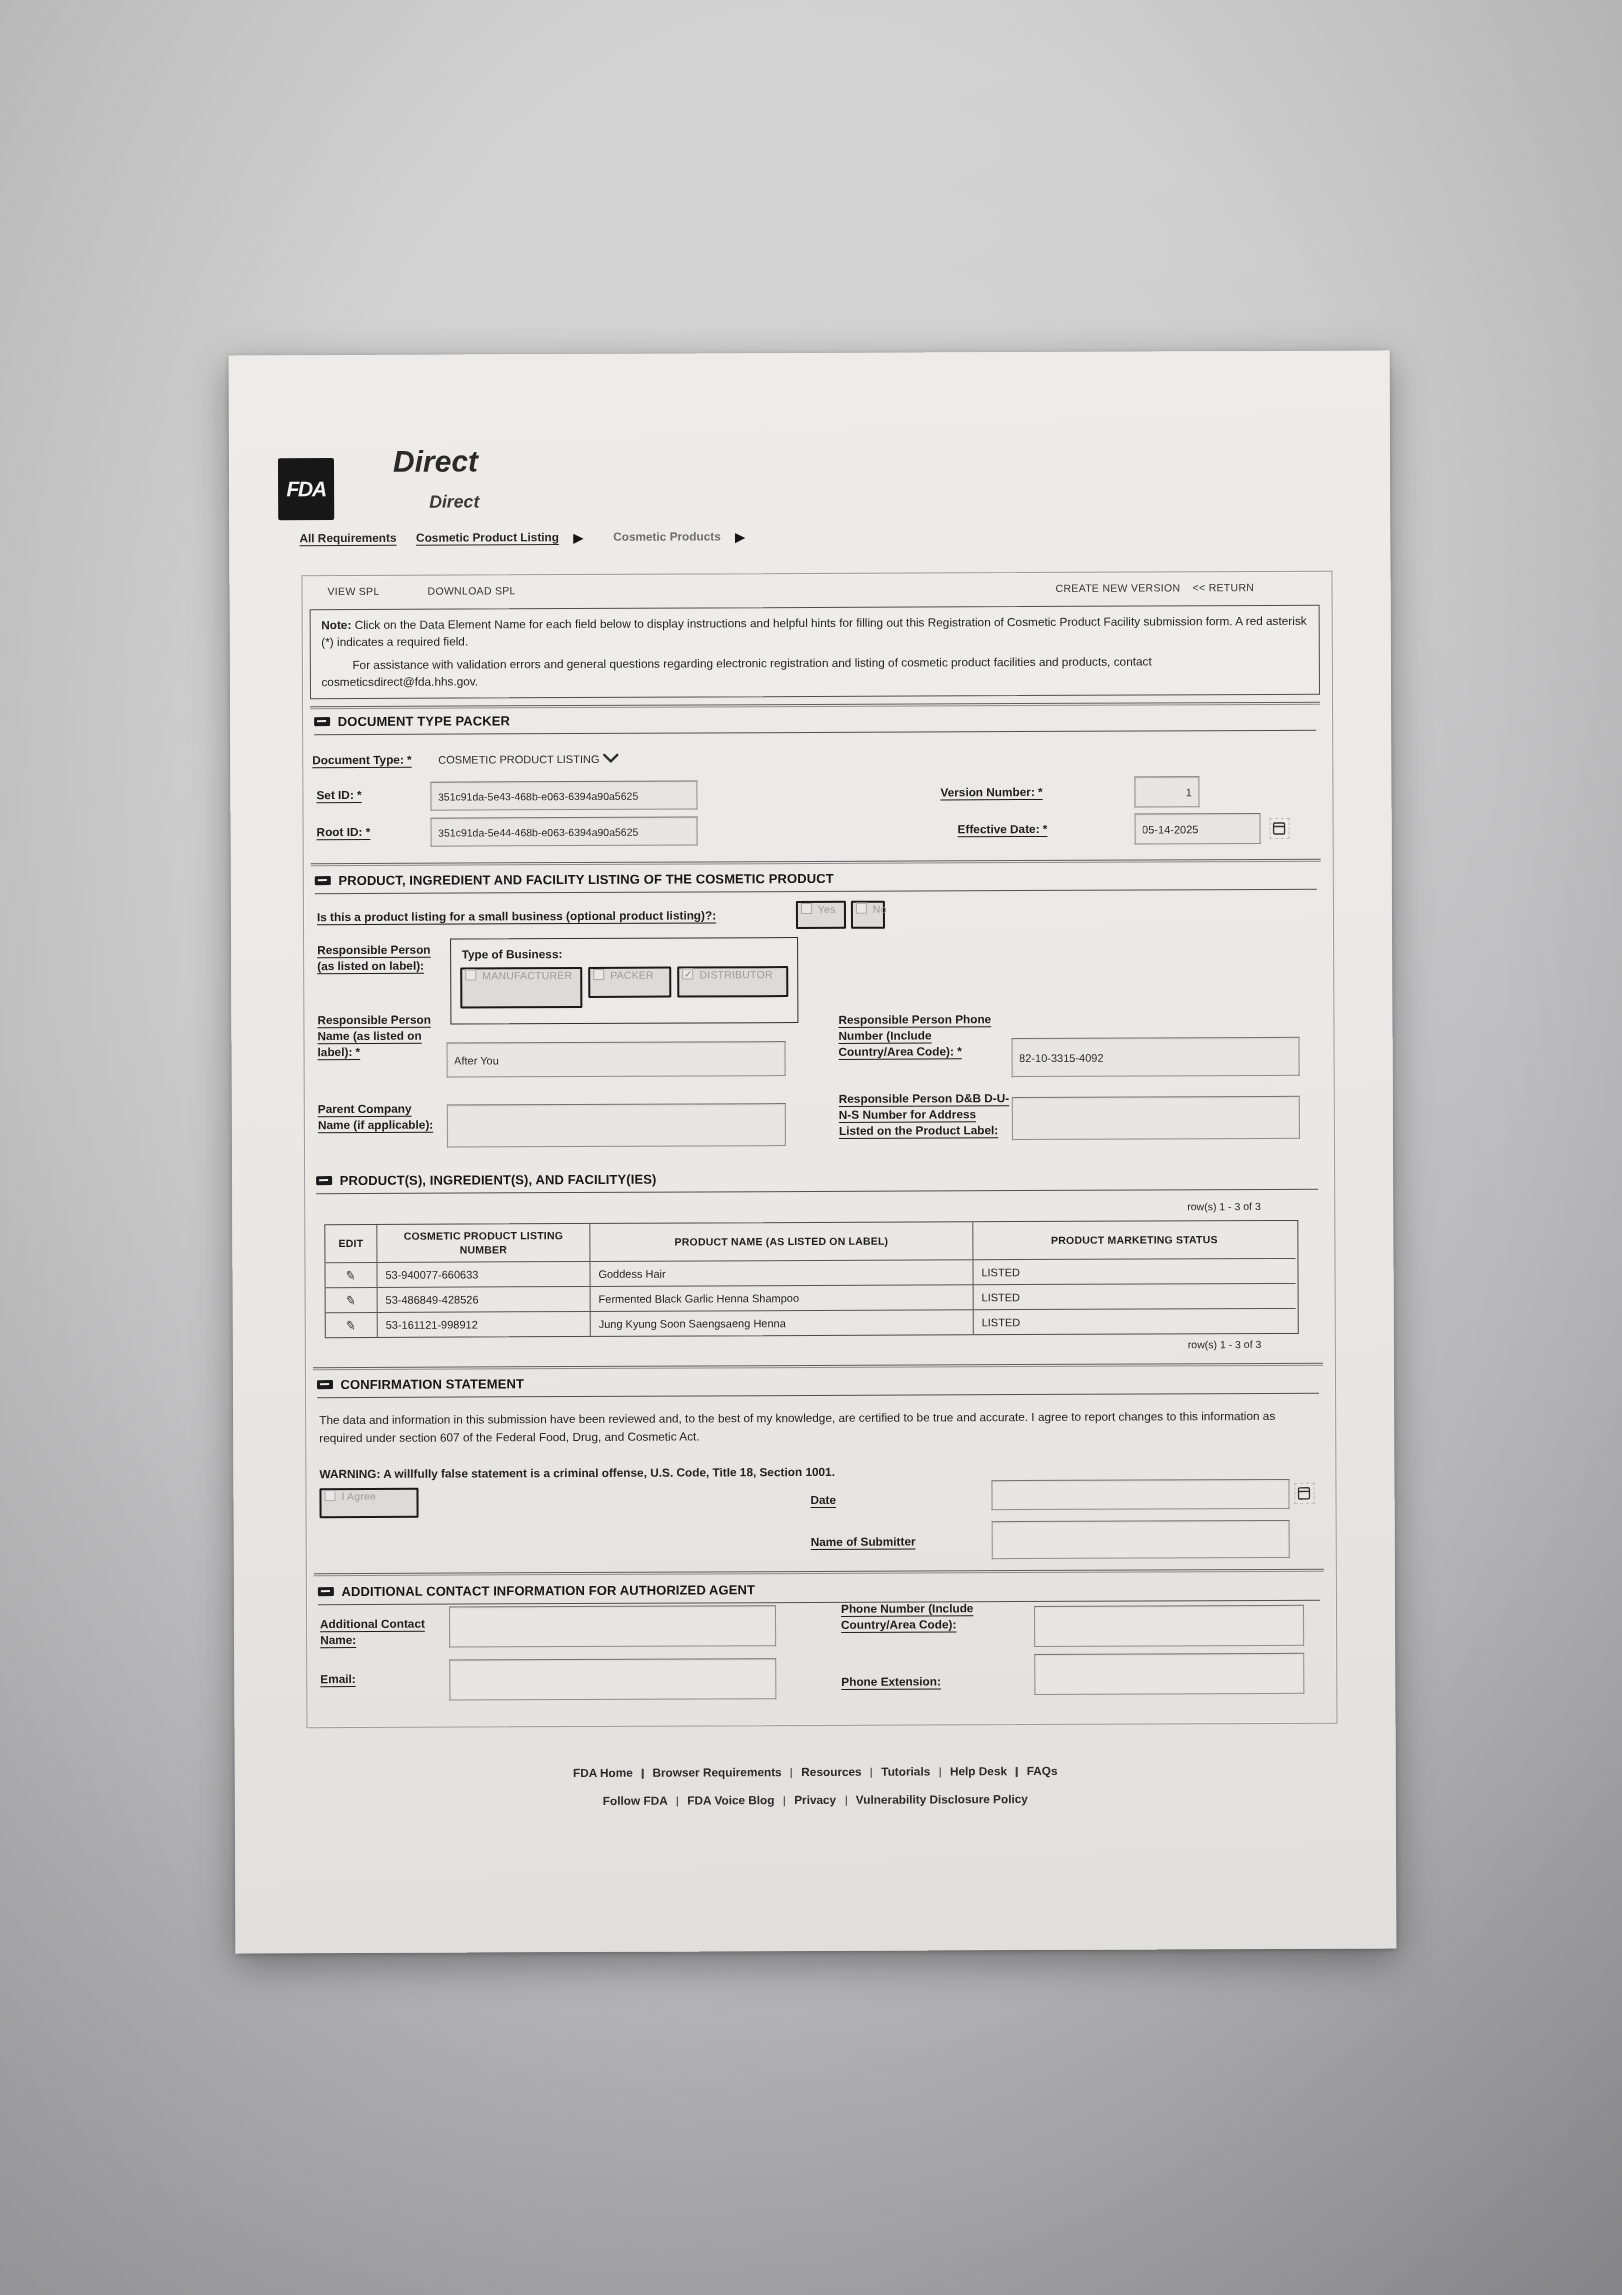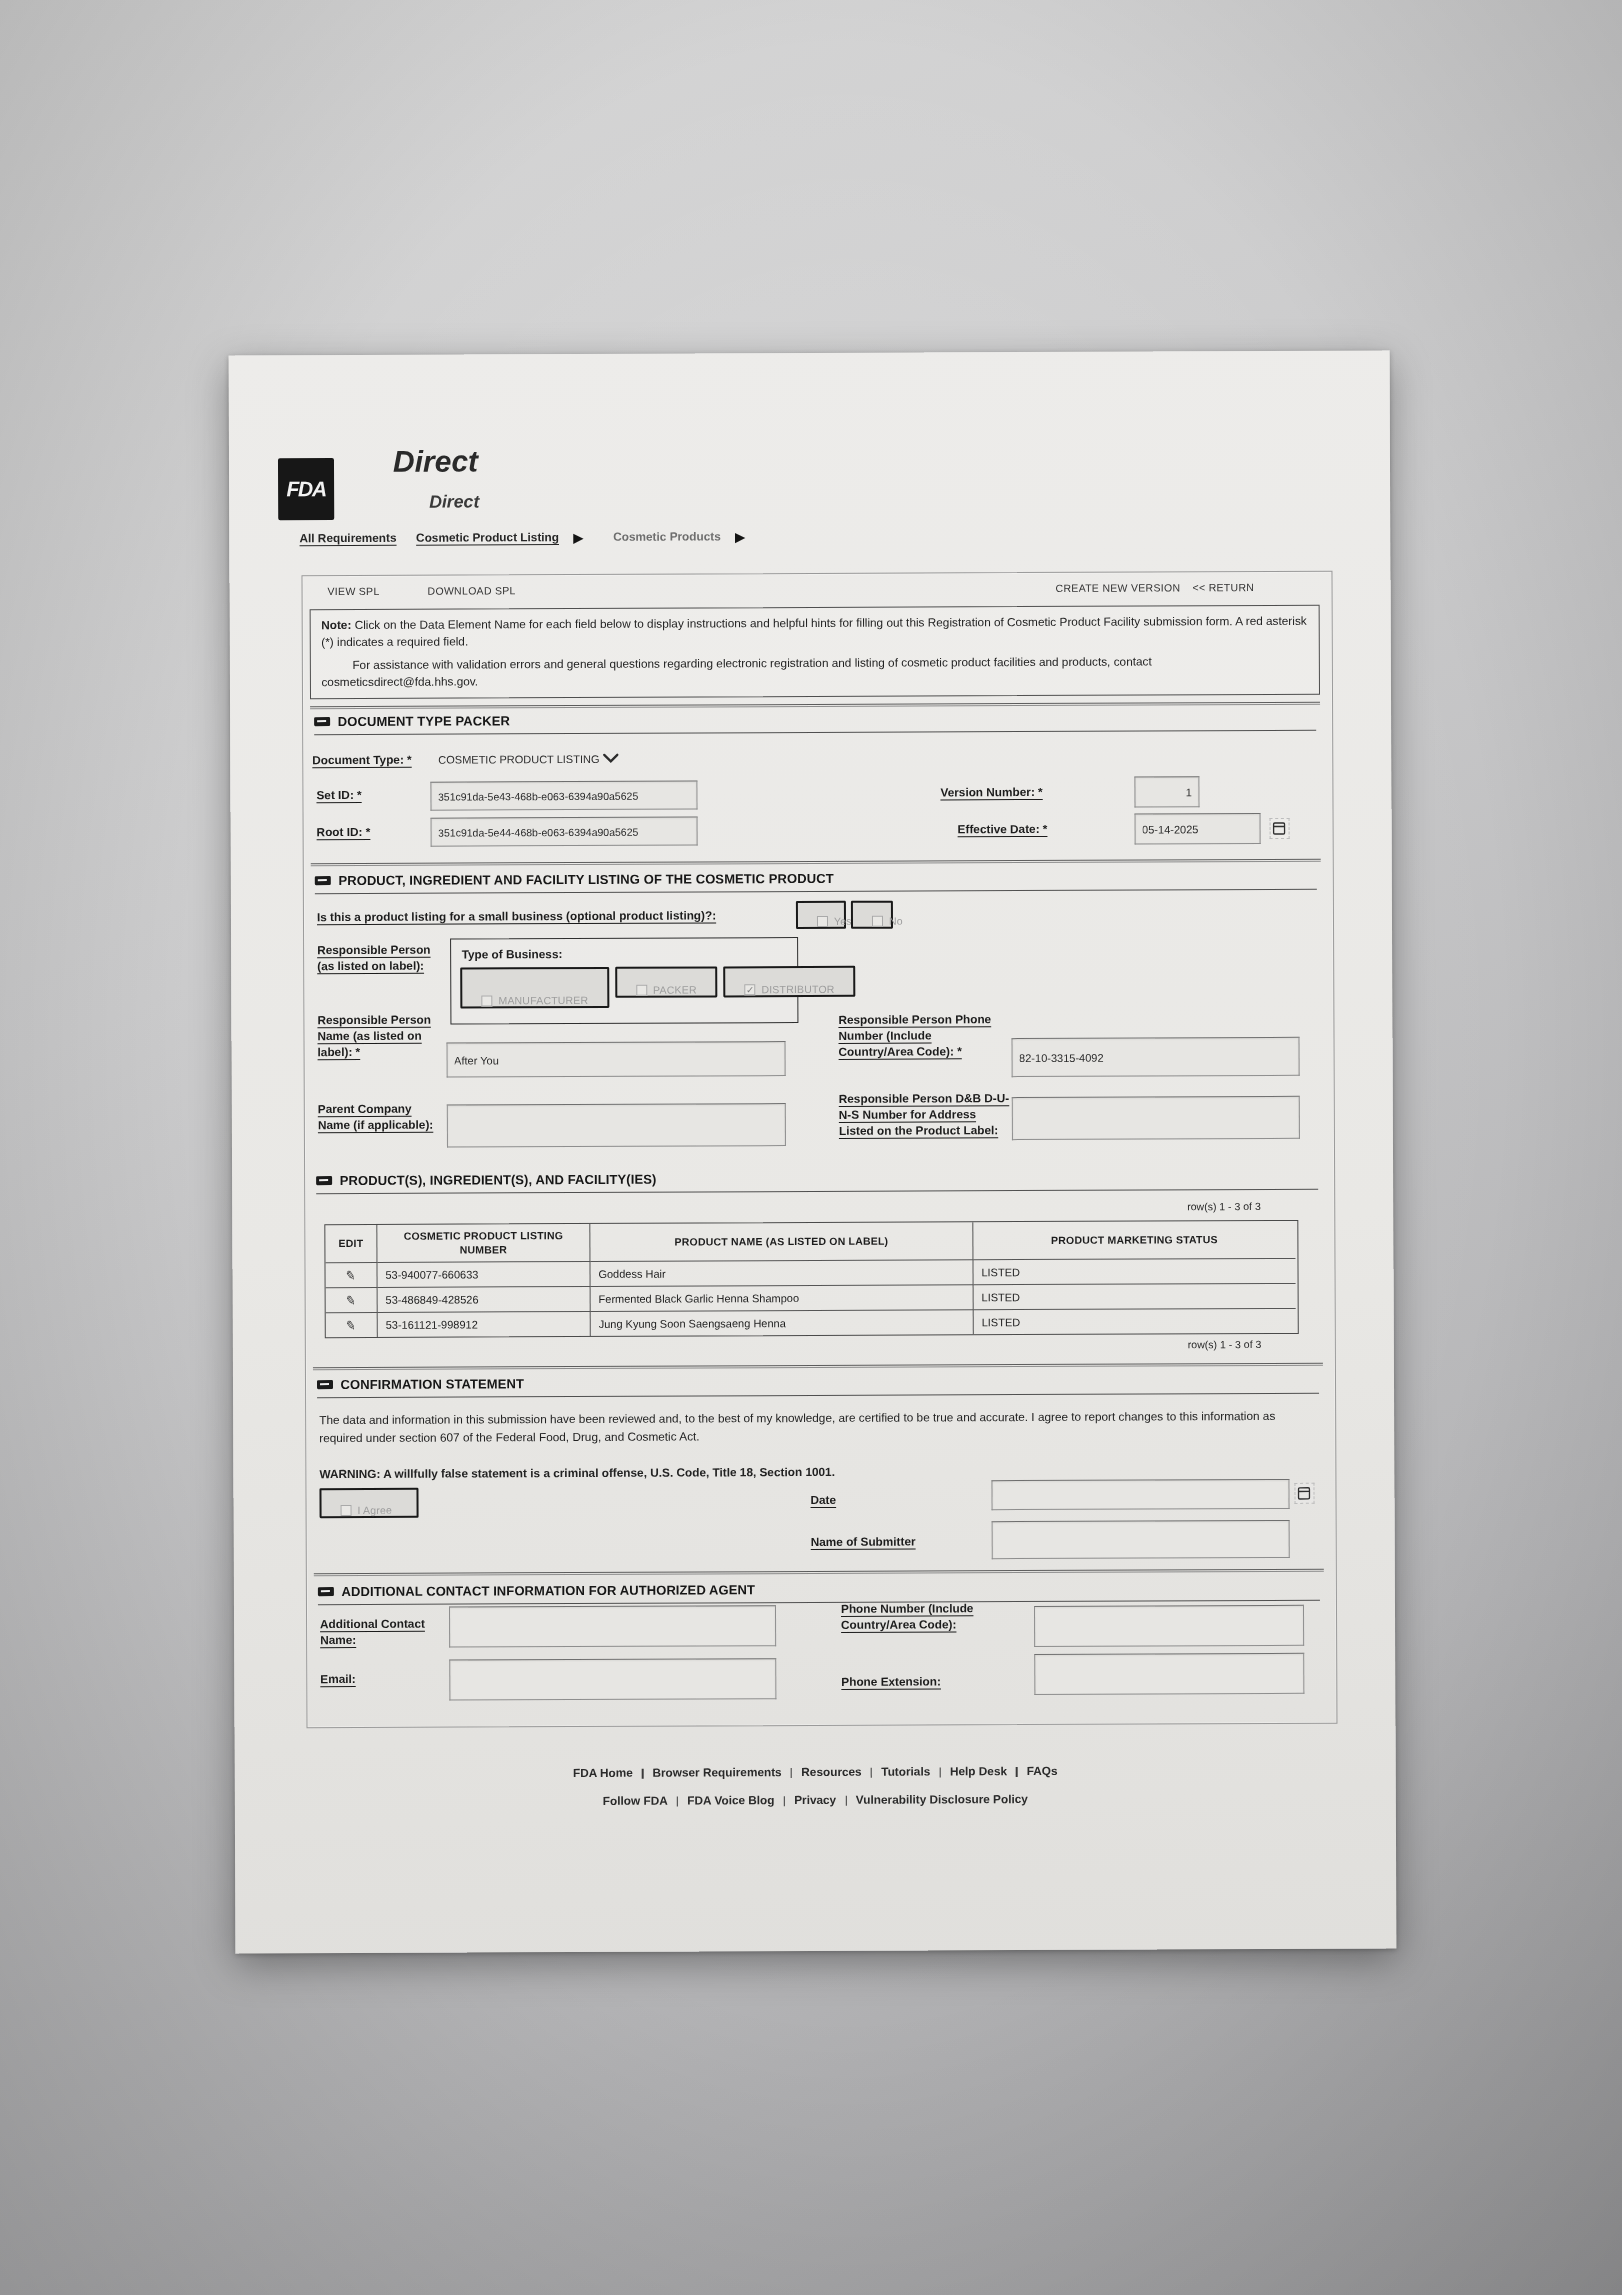--- a/index.html
+++ b/index.html
@@ -54,22 +54,22 @@
   .plain { font-size:11px; color:#2c2c2c; }
 
   .inp { background:#e7e6e3; border:1px solid #8e8e8e; border-top-color:#6f6f6f;
     color:#2a2a2a; font-size:11px; padding:0 6.5px; font-family:"Liberation Sans",sans-serif;
     box-shadow:inset 0 0.7px 2px rgba(0,0,0,0.08); }
 
   .chevron-down { width:17px; height:10.5px; }
   .cal-btn { width:19.6px; height:21px; display:flex; align-items:center; justify-content:center; cursor:pointer;
     border:0.7px dashed #bdbdbd; background:rgba(255,255,255,0.1); }
 
-  .cb-btn { border:2.6px solid #191919; background:#dcdbd8; display:flex; align-items:flex-end;
-    gap:5.9px; padding:0 19px; cursor:pointer; border-radius:1.3px; }
+  .cb-btn { border:2.6px solid #191919; background:#dcdbd8; display:flex; align-items:flex-start;
+    gap:5.9px; padding:0 3px; cursor:pointer; border-radius:1.3px; }
   .cb-box { width:11px; height:11px; border:1.3px solid #a9a9a9; background:#e9e8e5; flex:none;
     display:flex; align-items:center; justify-content:center; font-size:9.8px; color:#7e7e7e; }
   .cb-label { font-size:10.5px; color:#9d9d9d; font-weight:500; letter-spacing:0.2px; }
 
   .fieldset { border:1.3px solid #2e2e2e; background:rgba(255,255,255,0.08); }
 
   .tbl { left:92px; top:869px; width:974px; border:1.3px solid #4a4a4a;
     display:grid; grid-template-columns:52px 213px 383px 322px; font-size:11px; }
   .th { height:37px; display:flex; align-items:center; justify-content:center; text-align:center;
     font-weight:bold; font-size:10.5px; line-height:1.25; border-right:1px solid #555;

